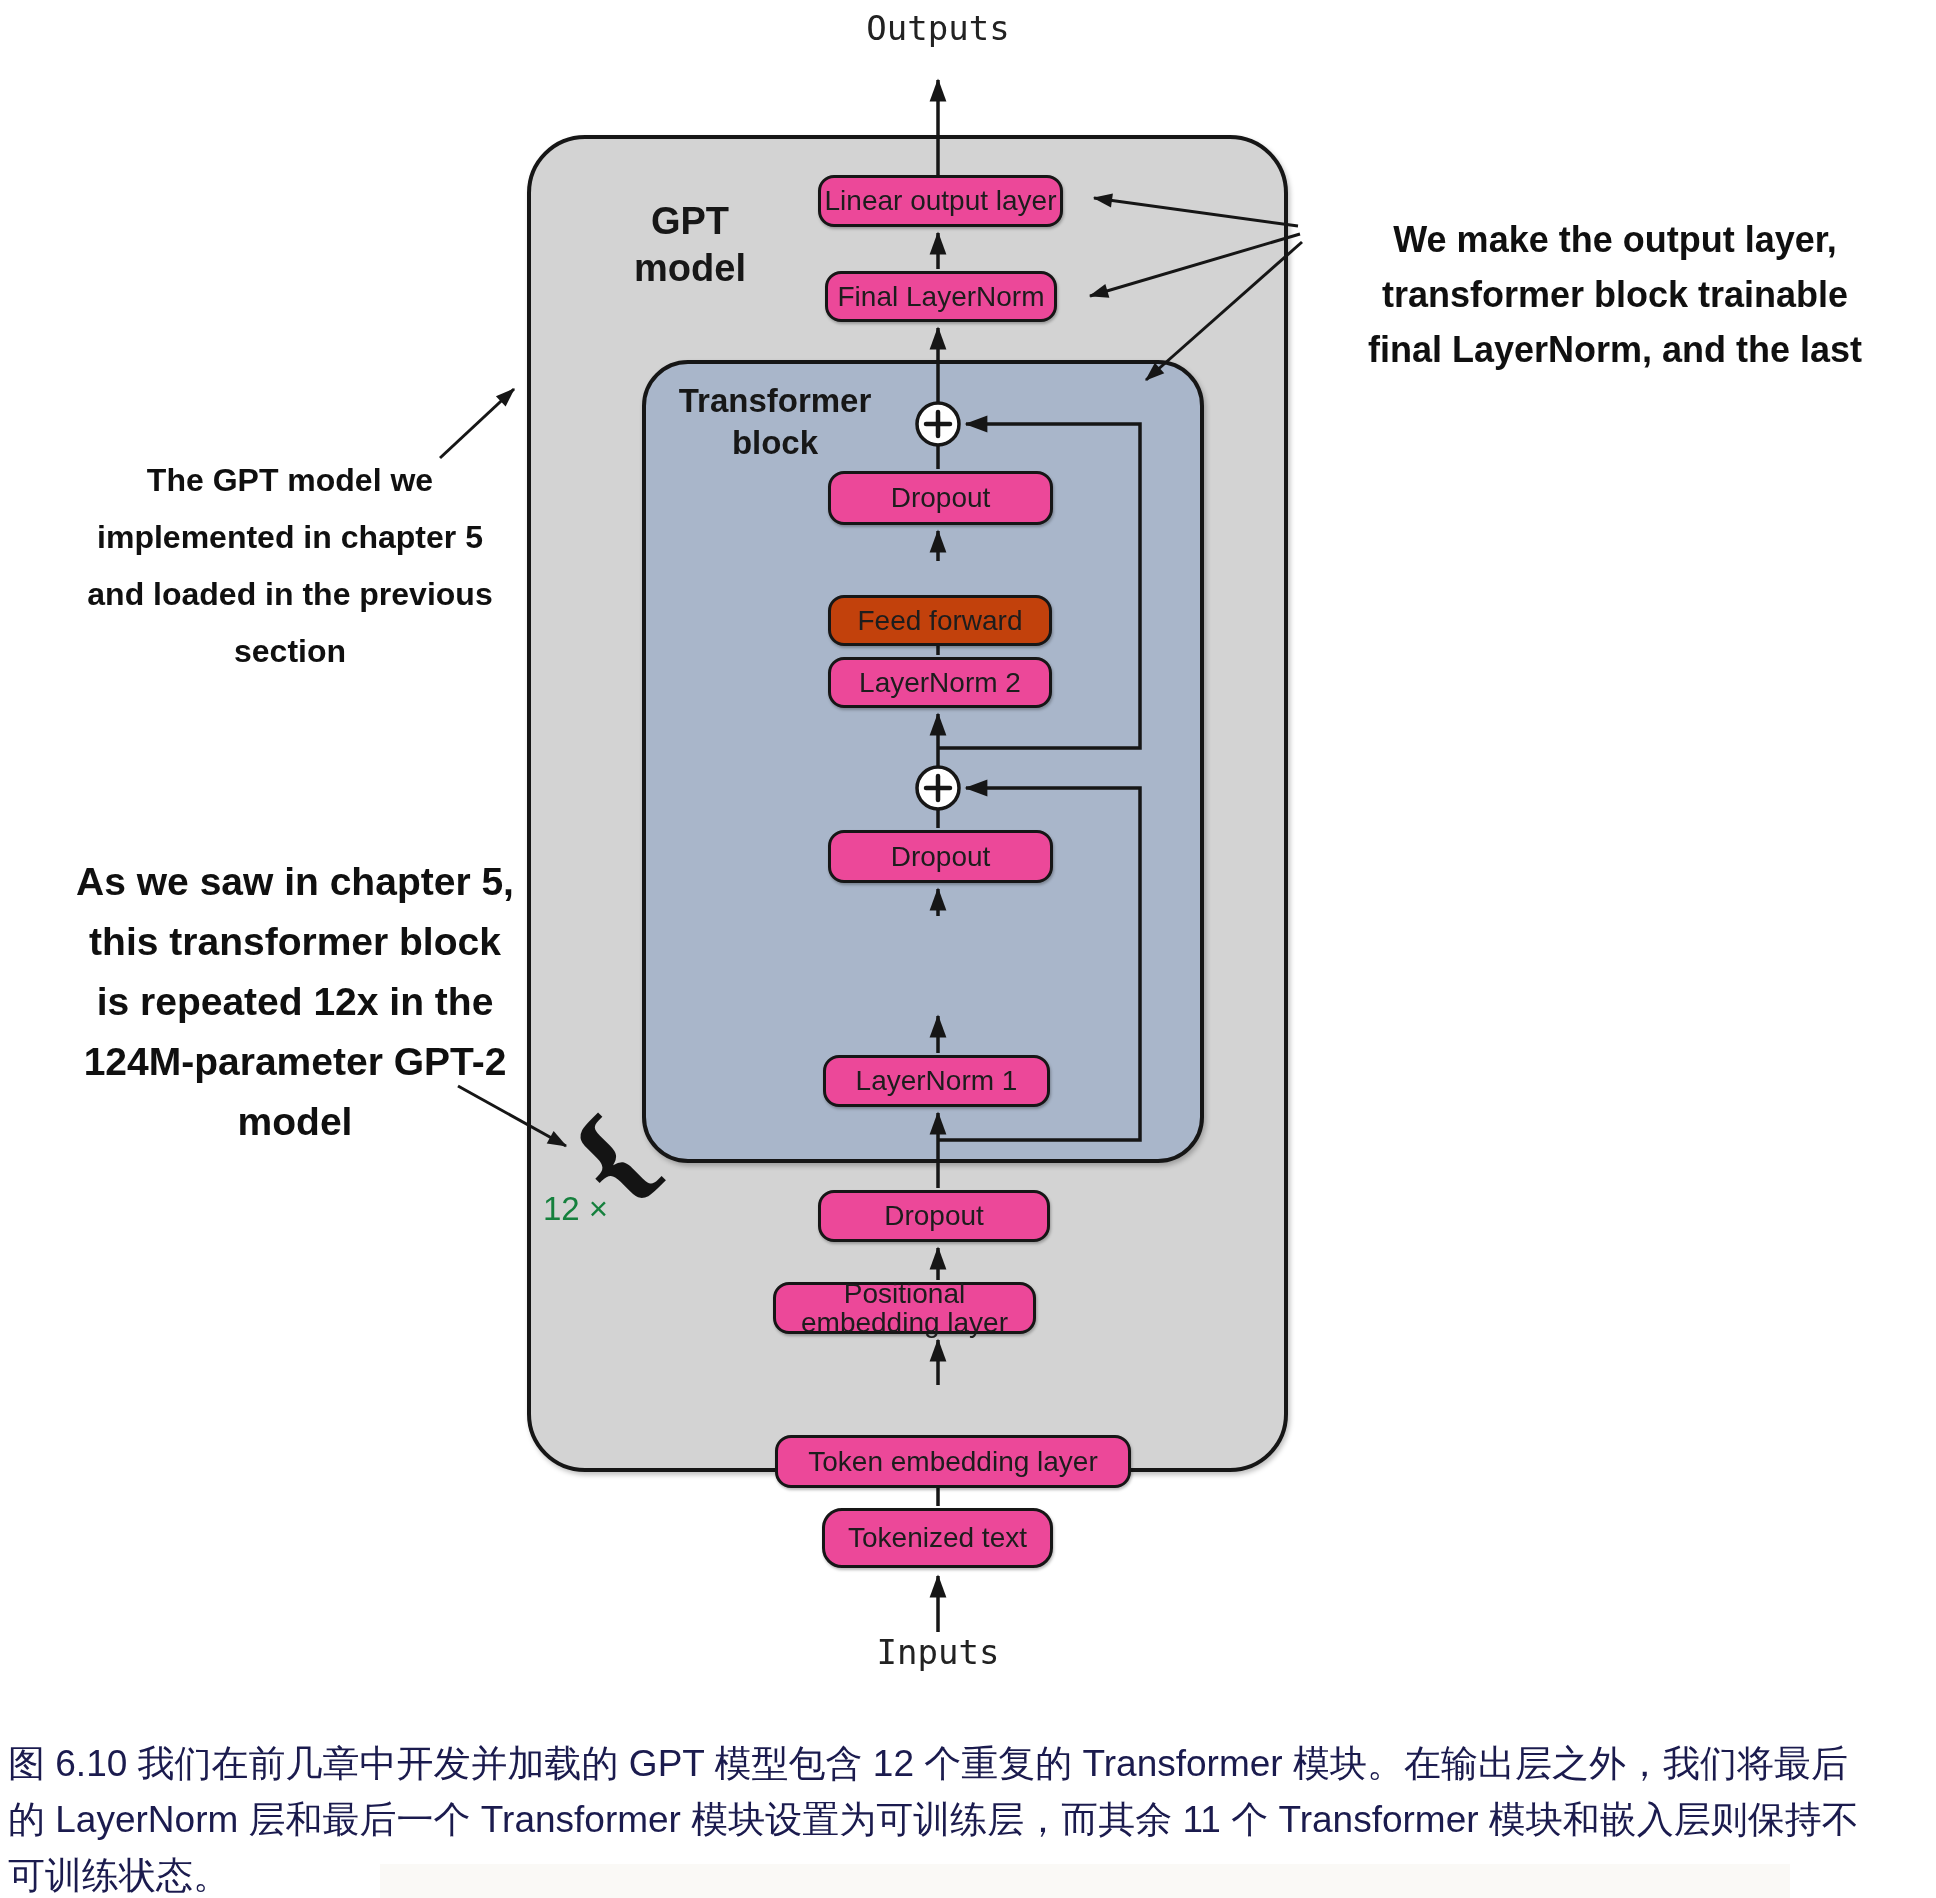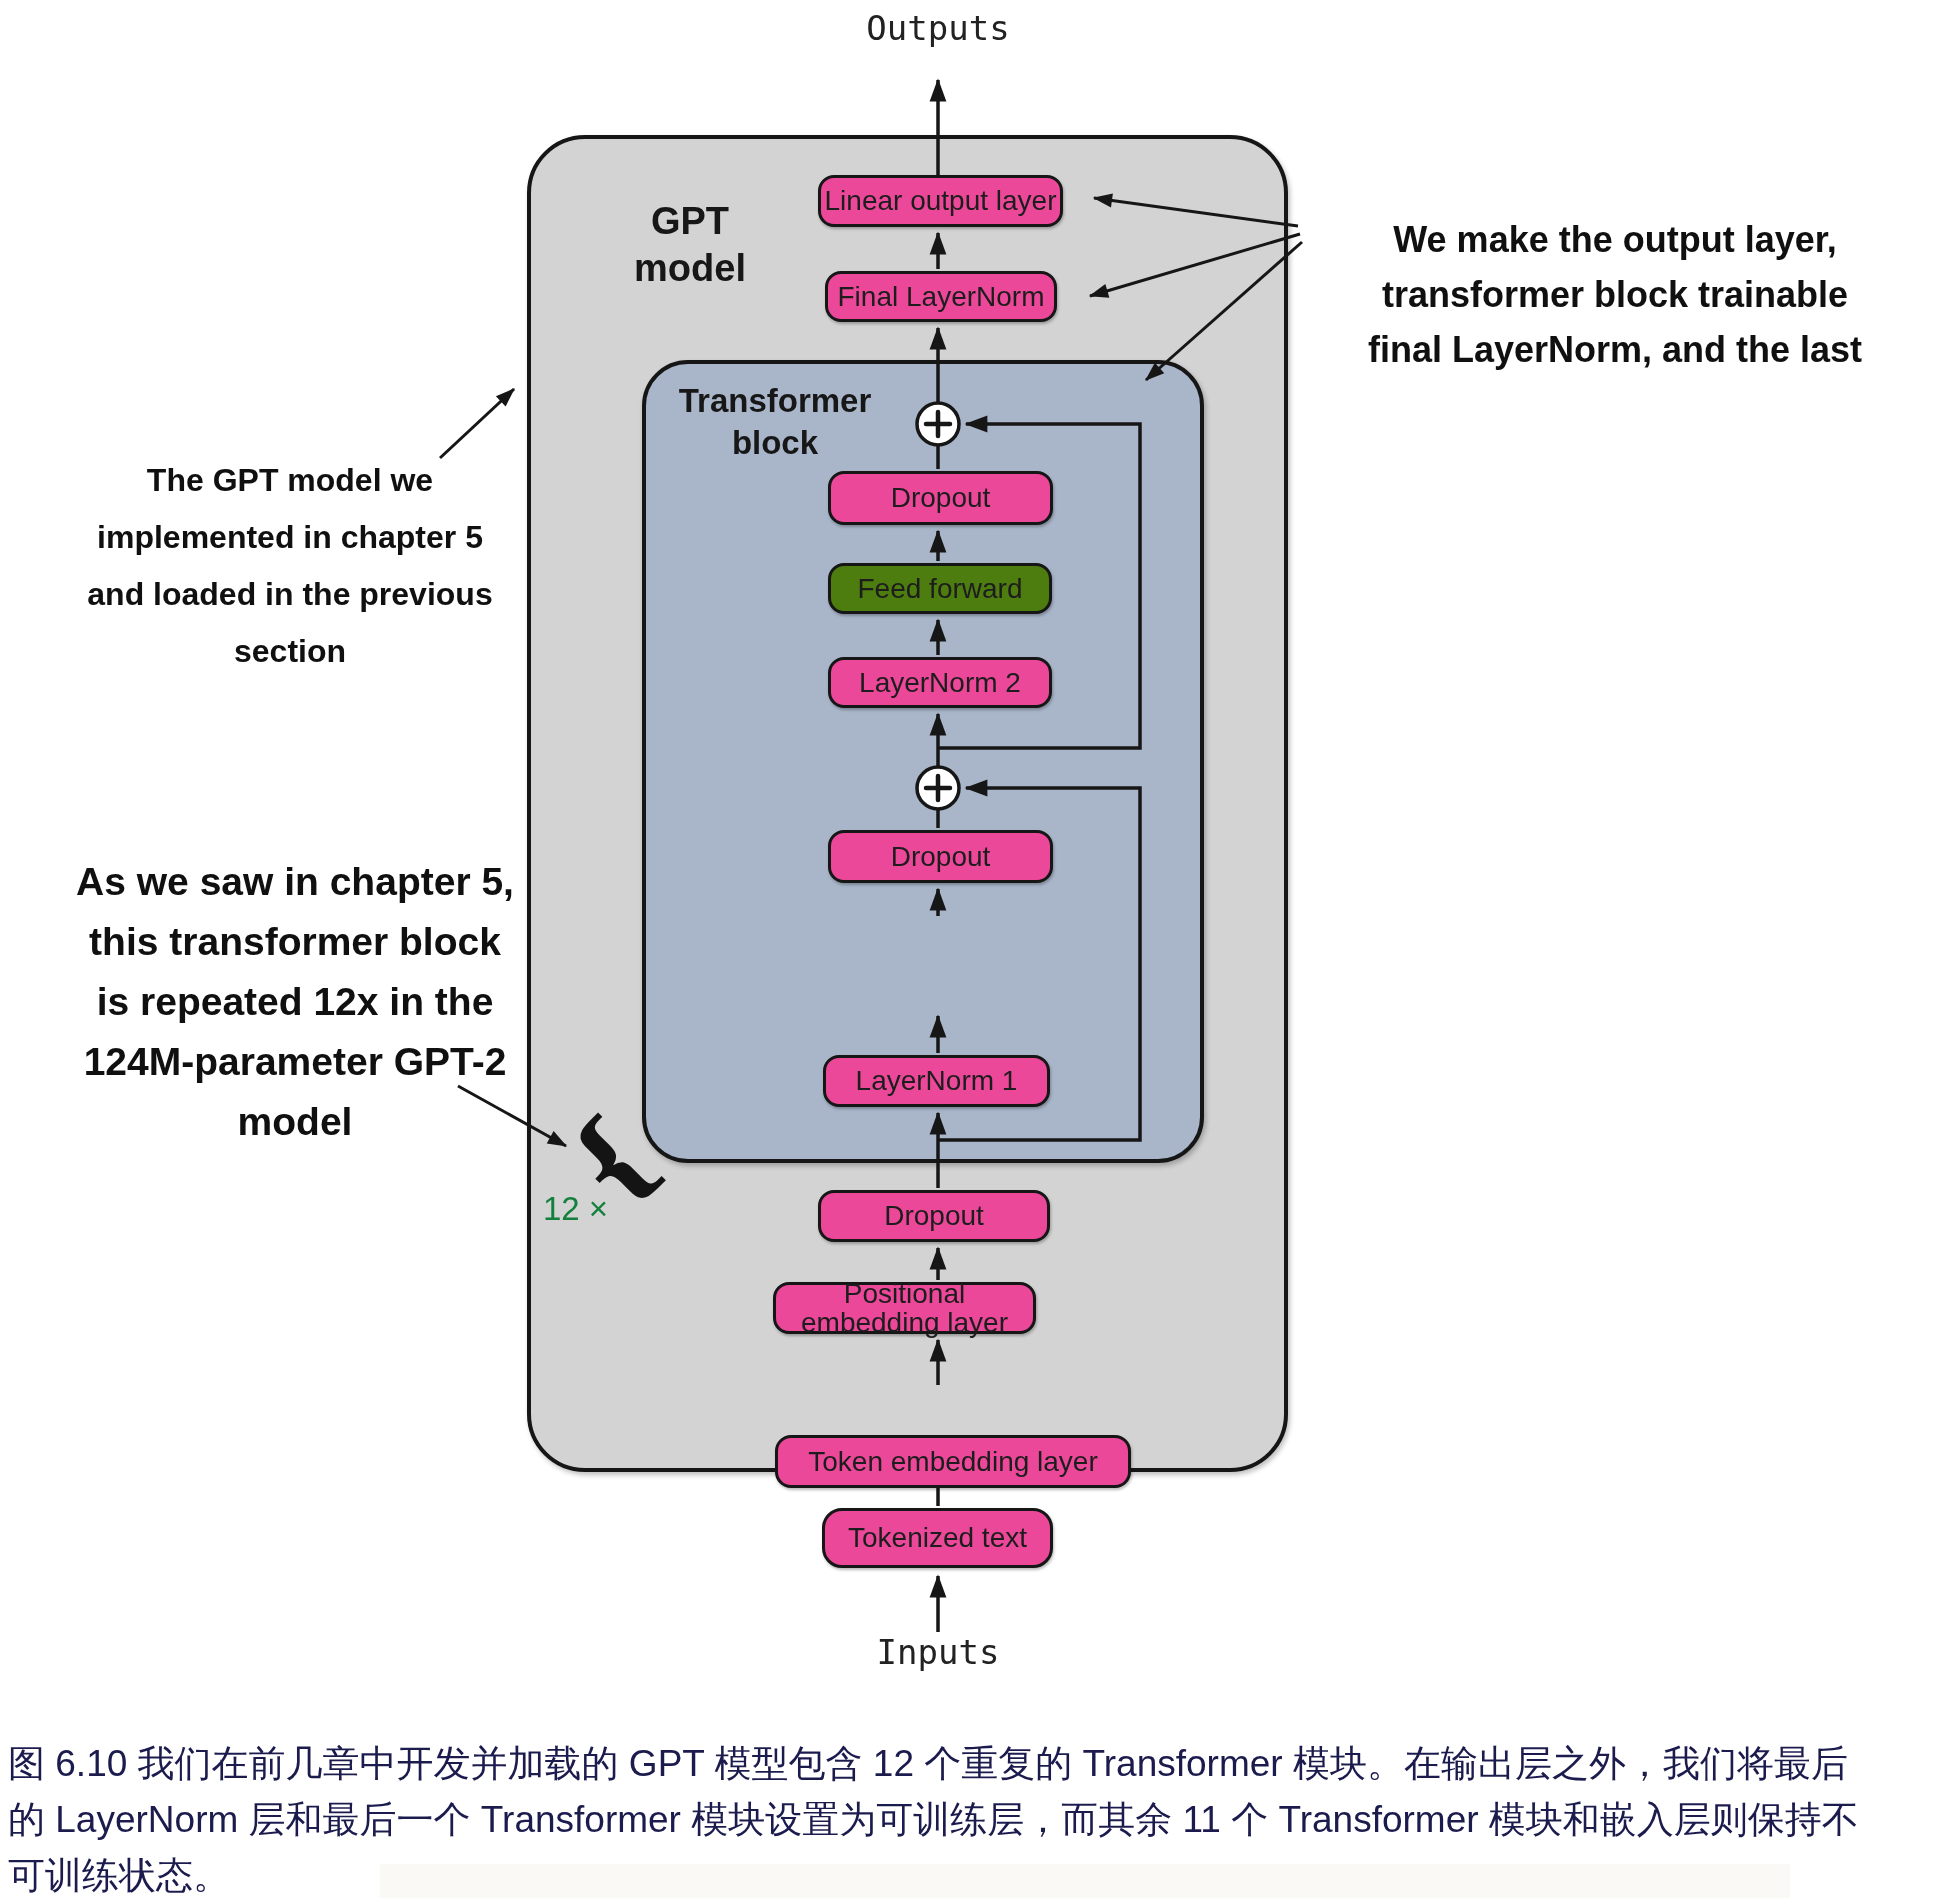--- a/index.html
+++ b/index.html
@@ -9,21 +9,21 @@
   .abs{position:absolute;}
   .container{position:absolute;border:4px solid #161616;z-index:1;}
   #gpt-box{left:527px;top:135px;width:761px;height:1337px;background:#d3d3d3;border-radius:58px;z-index:1;
            box-shadow:2px 3px 5px rgba(0,0,0,.25);}
   #tf-block{left:642px;top:360px;width:562px;height:803px;background:#a9b6ca;border-radius:46px;z-index:2;
             box-shadow:2px 3px 5px rgba(0,0,0,.25);}
   #wires{position:absolute;left:0;top:0;z-index:3;}
   .box{position:absolute;background:#ec4899;border:3.5px solid #161616;border-radius:16px;
        display:flex;align-items:center;justify-content:center;text-align:center;
        font-size:28px;line-height:1.05;z-index:4;box-shadow:1px 2px 3px rgba(0,0,0,.28);}
-  .box.gray{background:#4d7c0f;}
+  .box.gray{background:#c2410c;margin-top:32px;}
   .box.dark{background:#4e4e4e;color:#f3f3f3;border-radius:20px;flex-direction:column;line-height:33px;border-radius:22px;}
   .mono{font-family:"DejaVu Sans Mono",monospace;font-size:34px;color:#222;z-index:4;text-align:center;}
   .big-label{font-weight:bold;z-index:4;text-align:center;color:#171717;}
   .note{position:absolute;z-index:5;font-weight:bold;color:#101010;text-align:center;}
   .note div{white-space:nowrap;}
   #note-left-top{left:60px;top:452px;width:460px;font-size:32px;line-height:57px;}
   #note-left-bottom{left:65px;top:852px;width:460px;font-size:39px;line-height:60px;}
   #note-right{left:1345px;top:212px;width:540px;font-size:36px;line-height:55px;}
   #repeat-label{left:543px;top:1190px;font-size:33px;z-index:5;color:#15803d;}
   #brace{left:578px;top:1108px;font-size:104px;font-family:"DejaVu Serif",serif;font-weight:bold;

